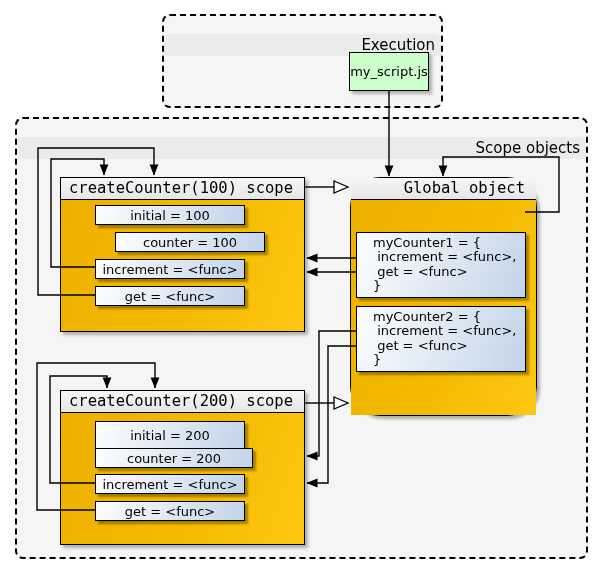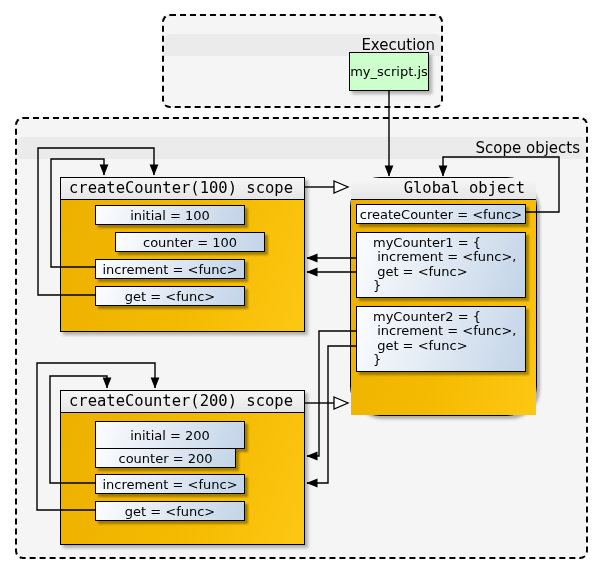--- a/index.html
+++ b/index.html
@@ -71,40 +71,39 @@
     <div class="node-body"></div>
     <div class="slot center" style="left:34px;top:27px;width:150px;height:20px;">initial = 100</div>
     <div class="slot center" style="left:34px;top:54px;width:150px;height:20px;margin-left:20px;">counter = 100</div>
     <div class="slot center" style="left:34px;top:81px;width:150px;height:20px;">increment = &lt;func&gt;</div>
     <div class="slot center" style="left:34px;top:108px;width:150px;height:20px;">get = &lt;func&gt;</div>
   </div>
 
   <div class="node" style="left:350px;top:177px;width:187px;height:239px;border-radius:30px;">
     <div class="node-title">Global object</div>
     <div class="node-body"></div>
-    <div class="slot center" style="left:5px;top:26px;width:170px;height:20px;">createCounter = &lt;func&gt;</div>
     <div class="slot multi" style="left:5px;top:54px;width:170px;height:66px;">
       <span>myCounter1 = {</span>
       <span> increment = &lt;func&gt;,</span>
       <span> get = &lt;func&gt;</span>
       <span>}</span>
     </div>
     <div class="slot multi" style="left:5px;top:128px;width:170px;height:66px;">
       <span>myCounter2 = {</span>
       <span> increment = &lt;func&gt;,</span>
       <span> get = &lt;func&gt;</span>
       <span>}</span>
     </div>
   </div>
 
   <div class="node" style="left:60px;top:390px;width:245px;height:155px;">
     <div class="node-title">createCounter(200) scope</div>
     <div class="node-body"></div>
     <div class="slot center" style="left:34px;top:30px;width:150px;height:28px;">initial = 200</div>
-    <div class="slot center" style="left:34px;top:57px;width:141px;height:20px;">counter = 200</div>
+    <div class="slot center" style="left:34px;top:57px;width:158px;height:20px;">counter = 200</div>
     <div class="slot center" style="left:34px;top:83px;width:150px;height:20px;">increment = &lt;func&gt;</div>
     <div class="slot center" style="left:34px;top:110px;width:150px;height:20px;">get = &lt;func&gt;</div>
   </div>
 
   <svg class="wires" viewBox="0 0 600 576" xmlns="http://www.w3.org/2000/svg">
     <defs>
       <marker id="mArrow" viewBox="0 0 12 10" refX="11" refY="5" markerWidth="12" markerHeight="10" markerUnits="userSpaceOnUse" orient="auto">
         <path d="M0.5,0.6 L11.6,5 L0.5,9.4 z" fill="#000"></path>
       </marker>
     </defs>

